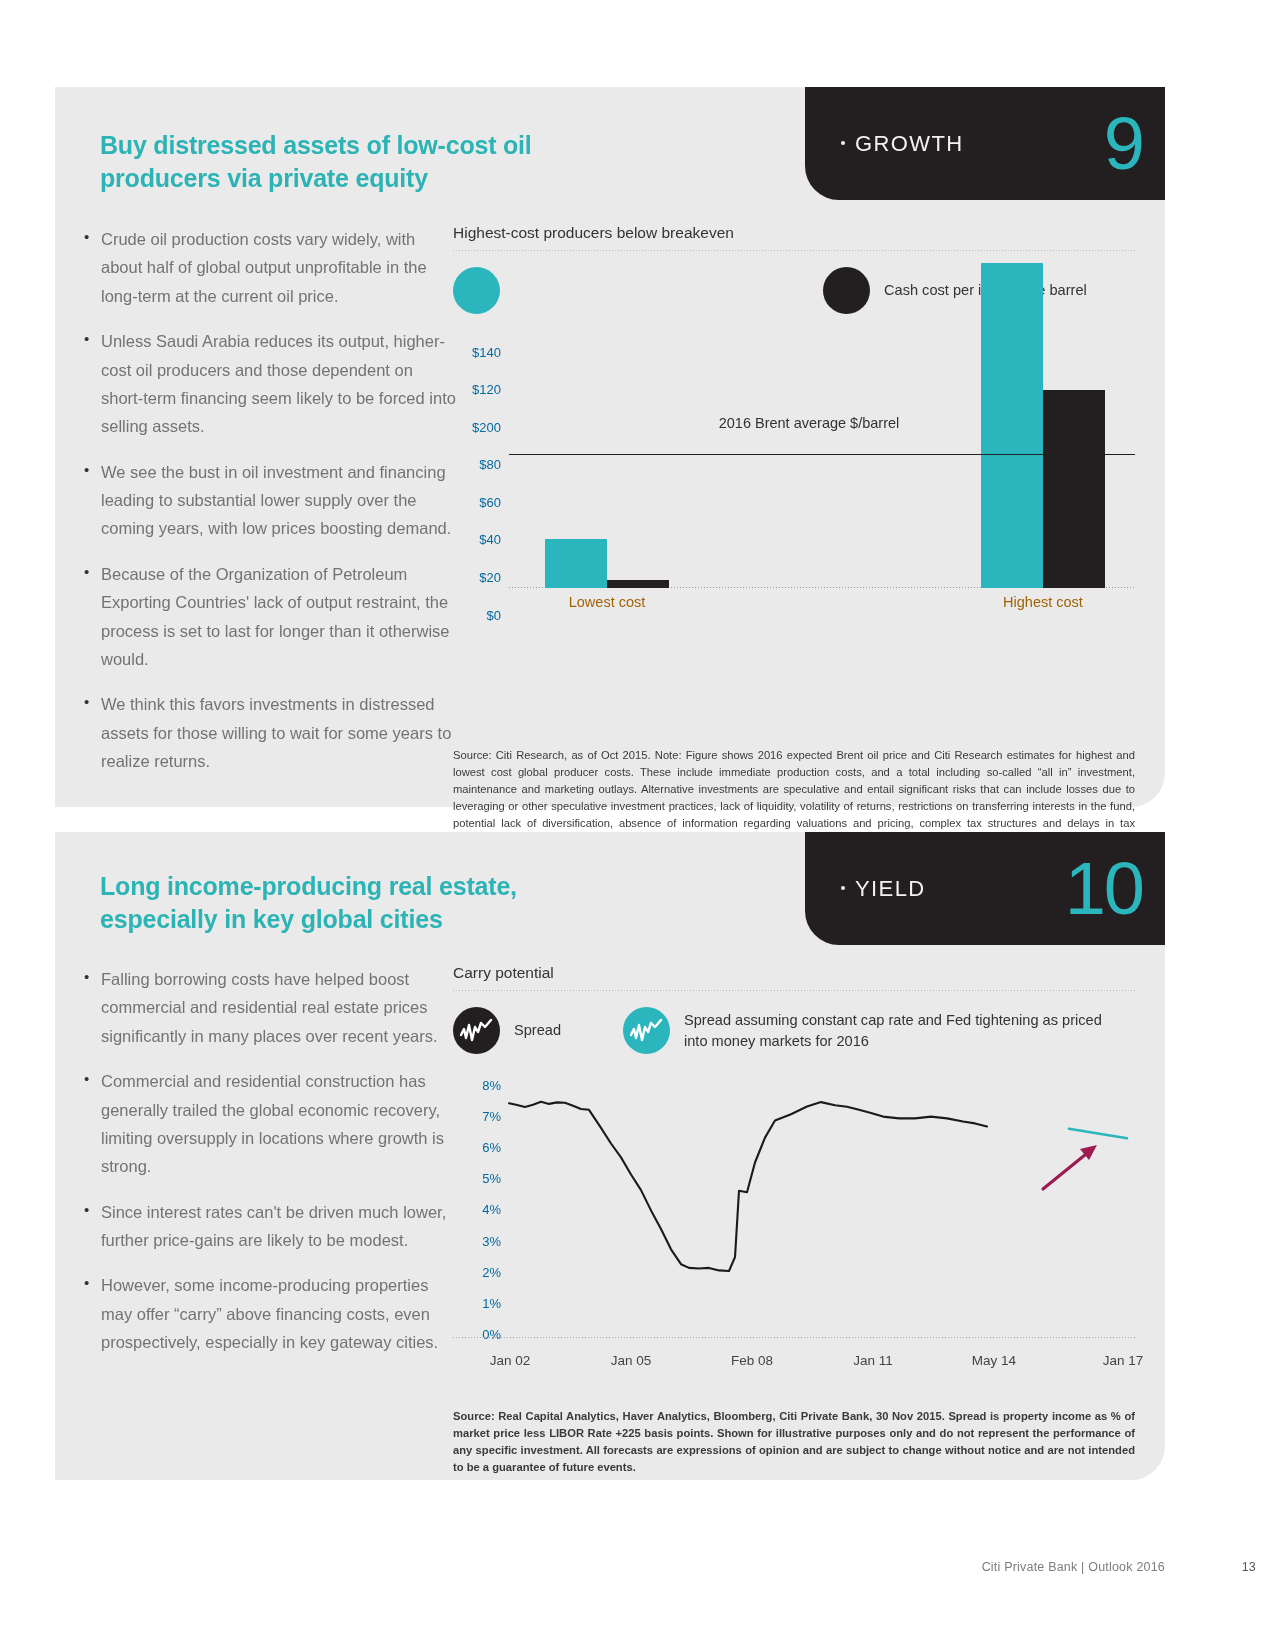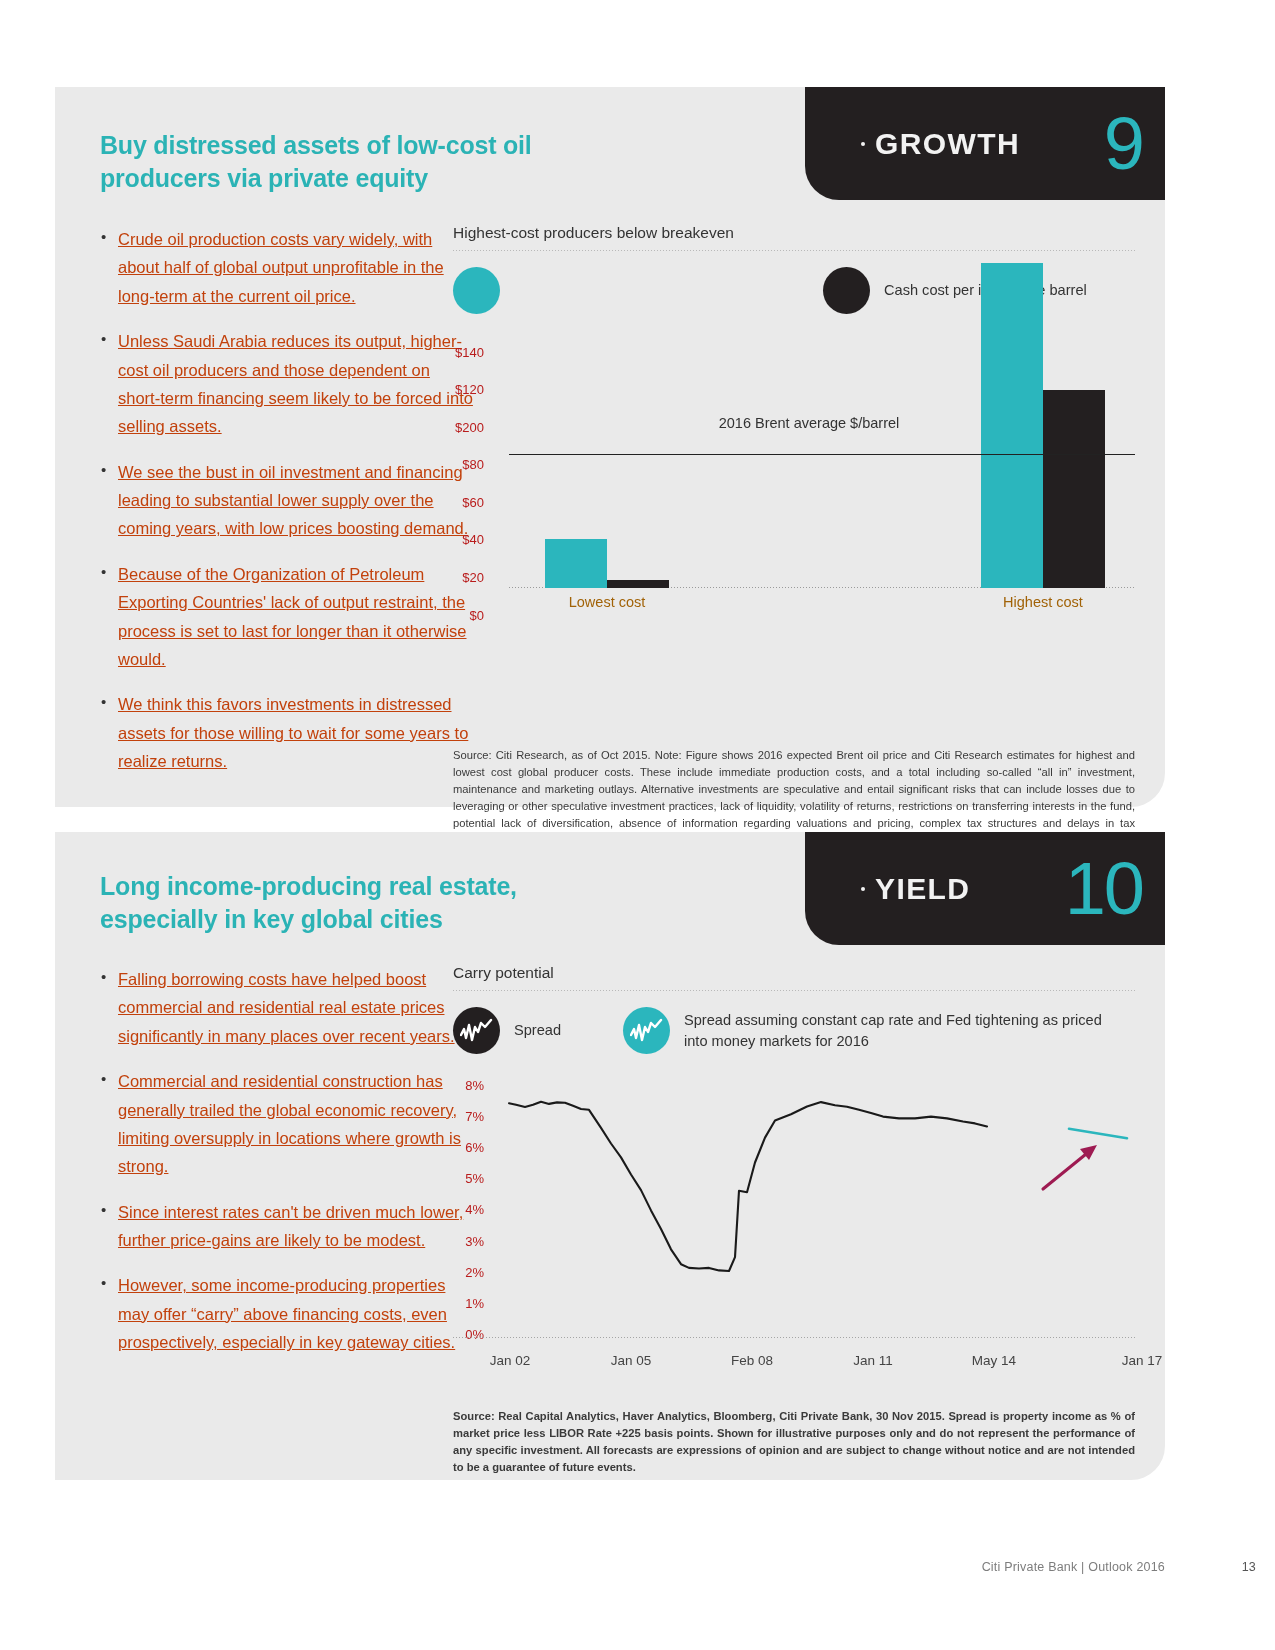--- a/index.html
+++ b/index.html
@@ -24,25 +24,25 @@
   .badge {
     position: absolute;
     top: 0; right: 0;
     width: 360px; height: 113px;
     background: #231f20;
     border-radius: 0 0 0 34px;
     color: #ffffff;
   }
   .badge .cat {
     position: absolute;
-    left: 56px; top: 50%;
+    left: 36px; top: 50%;
     transform: translateY(-50%);
-    font-size: 30px;
+    font-size: 22px;
     letter-spacing: 1.4px;
-    font-weight: 700;
+    font-weight: 400;
     color: #f2f2f2;
     white-space: nowrap;
   }
   .badge .cat .dot {
     display:inline-block;
     width:4px; height:4px;
     border-radius:50%;
     background:#f2f2f2;
     vertical-align:middle;
     margin-right:10px;
@@ -69,26 +69,25 @@
     font-weight: bold;
     line-height: 1.32;
     letter-spacing: -0.2px;
   }
   #panel-growth .headline { top: 42px; }
   #panel-yield  .headline { top: 38px; }
 
   
   .bullets {
     position: absolute;
-    left: 45px;
+    left: 28px;
     width: 375px;
-    color: #c2410c;
+    color: #737373;
     font-size: 16.5px;
     line-height: 1.72;
-    text-decoration: underline;
   }
   #panel-growth .bullets { top: 138px; }
   #panel-yield  .bullets { top: 133px; }
   .bullets li {
     list-style: none;
     position: relative;
     padding-left: 18px;
     margin-bottom: 17px;
   }
   .bullets li:before {
@@ -130,22 +129,22 @@
     font-size: 14.6px;
     color: #333;
     line-height: 1.4;
   }
   .lg-circle svg { position:absolute; left:7px; top:11px; }
 
   
   .barchart { position: relative; margin-top: 22px; height: 296px; }
   .ylabels { position: absolute; left: 0; top: 0; width: 48px; height: 100%; }
   .ylabels span {
-    position: absolute; right: 17px;
-    font-size: 13px; color: #b91c1c;
+    position: absolute; right: 0;
+    font-size: 13px; color: #0369a1;
     transform: translateY(-50%);
     white-space: nowrap;
     text-align: right;
   }
   .plot {
     position: absolute;
     left: 56px; right: 0; top: 0; bottom: 22px;
   }
   .axis0 {
     position:absolute; left:0; right:0; bottom:22px; height:1px;
@@ -351,21 +350,21 @@
               <polygon points="594,73 577,77 586,88" fill="#9e1b52"></polygon>
             </g>
           </svg>
         </div>
 
         <div class="xlabel" style="left:57px;">Jan 02</div>
         <div class="xlabel" style="left:178px;">Jan 05</div>
         <div class="xlabel" style="left:299px;">Feb 08</div>
         <div class="xlabel" style="left:420px;">Jan 11</div>
         <div class="xlabel" style="left:541px;">May 14</div>
-        <div class="xlabel" style="left:689px;margin-top:19px;">Jan 17</div>
+        <div class="xlabel" style="left:670px;margin-top:19px;">Jan 17</div>
       </div>
     </div>
 
     <div class="srcnote" id="yield-src" style="top:576px;">Source: Real Capital Analytics, Haver Analytics, Bloomberg, Citi Private Bank, 30 Nov 2015. Spread is property income as % of market price less LIBOR Rate +225 basis points. Shown for illustrative purposes only and do not represent the performance of any specific investment. All forecasts are expressions of opinion and are subject to change without notice and are not intended to be a guarantee of future events.</div>
   </div>
 
   <div class="footer">
     <span>Citi Private Bank  |  Outlook 2016</span>
     <span class="pg">13</span>
   </div>

